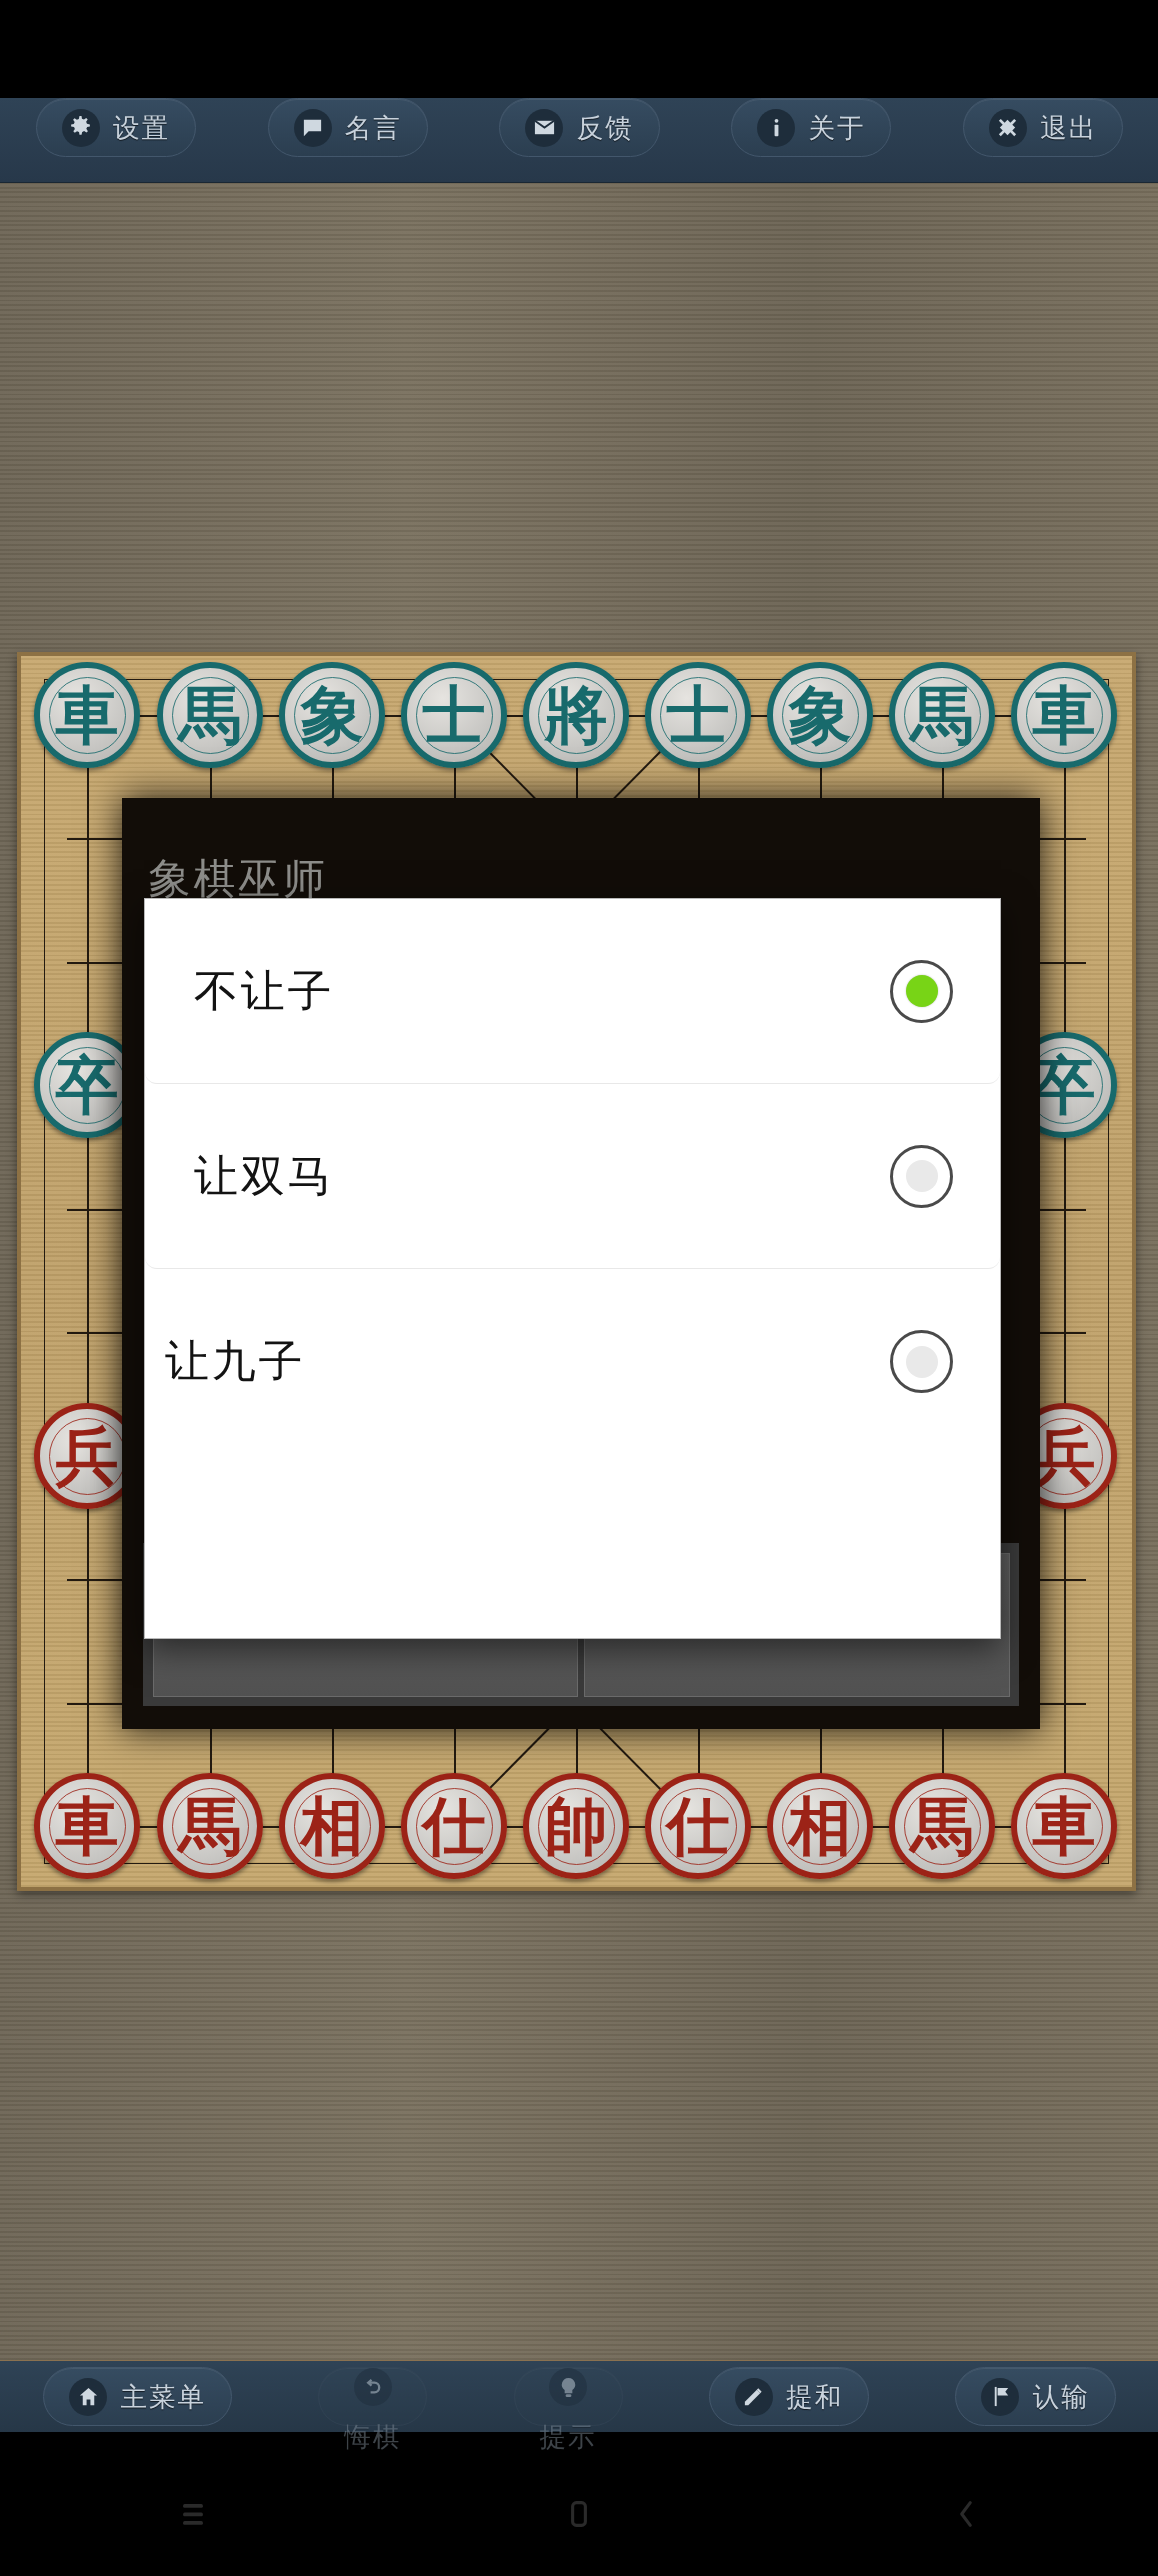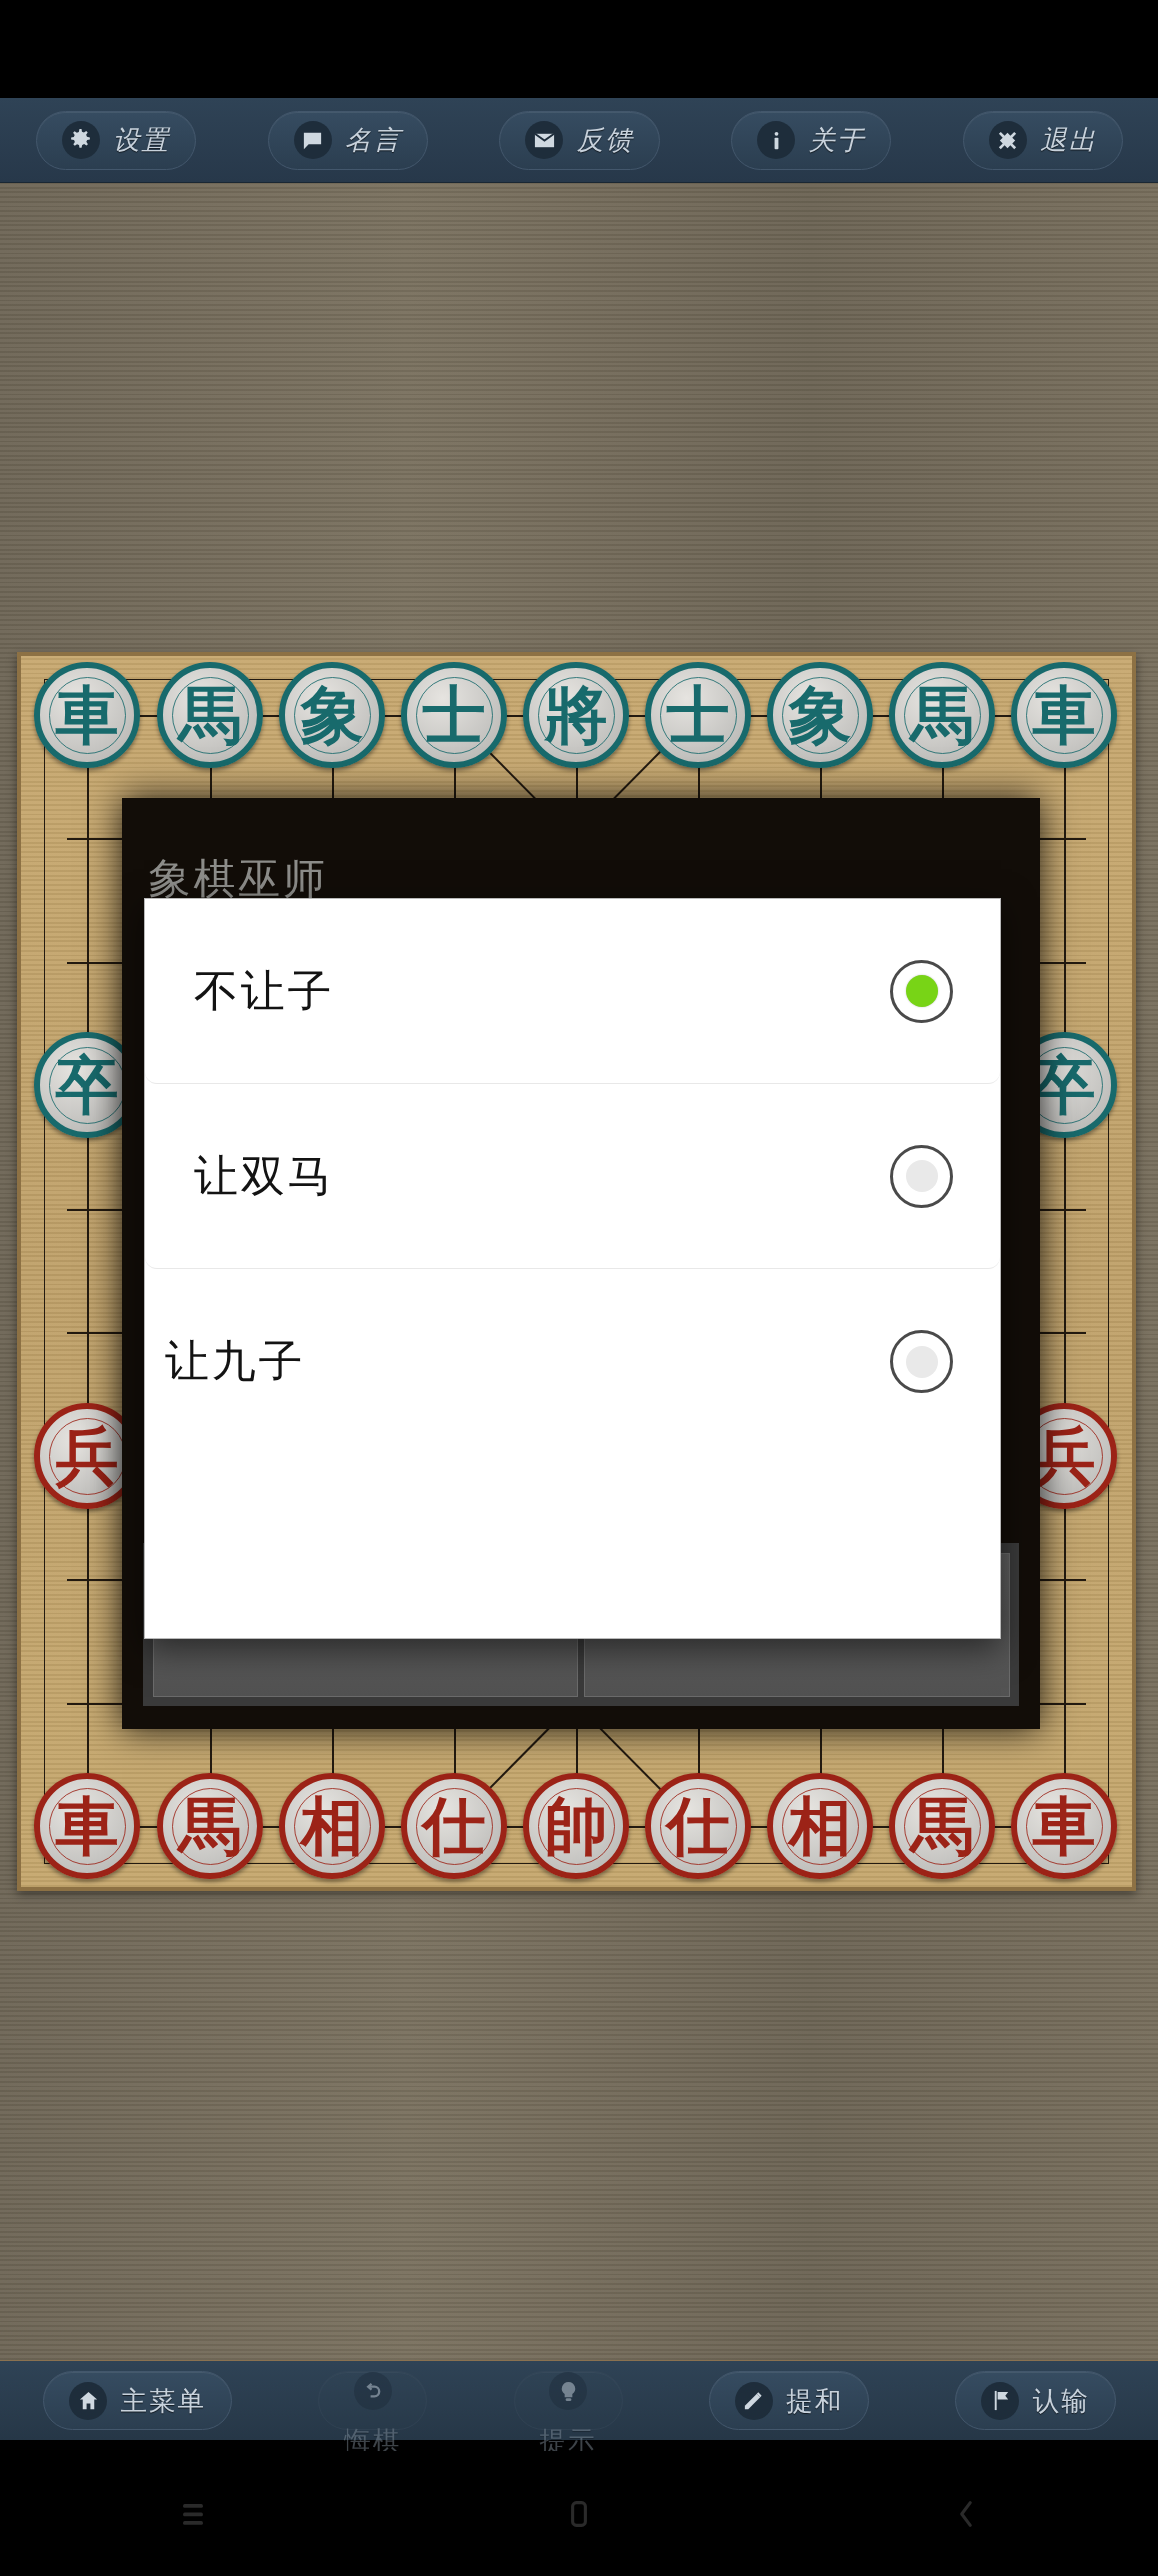--- a/index.html
+++ b/index.html
@@ -14,26 +14,25 @@
   
   #status-bar {
     position:absolute; left:0; top:0; width:1159px; height:98px;
     background:#000;
   }
 
   
   #top-toolbar {
     position:absolute; left:0; top:98px; width:1159px; height:85px;
     background:linear-gradient(#2f4356,#27384a);
-    display:flex; align-items:center; justify-content:space-around;
+    display:flex; align-items:flex-start; justify-content:space-around;
     border-bottom:0.9px solid #1a2733;
-    font-style:italic;
   }
   #bottom-toolbar {
-    position:absolute; left:0; top:2360px; width:1159px; height:80px;
+    position:absolute; left:0; top:2360px; width:1159px; height:72px;
     background:linear-gradient(#2f4356,#263747);
     display:flex; align-items:center; justify-content:space-around;
     border-top:1.9px solid #8a7150;
   }
   .tbtn {
     display:flex; align-items:center; gap:13.3px;
     padding:0 25px; height:59px;
     border:0.9px solid #43576c; border-radius:32px;
     background:linear-gradient(#364c61,#2b3e50);
     box-shadow:inset 0 0.9px 0 rgba(255,255,255,.08);

